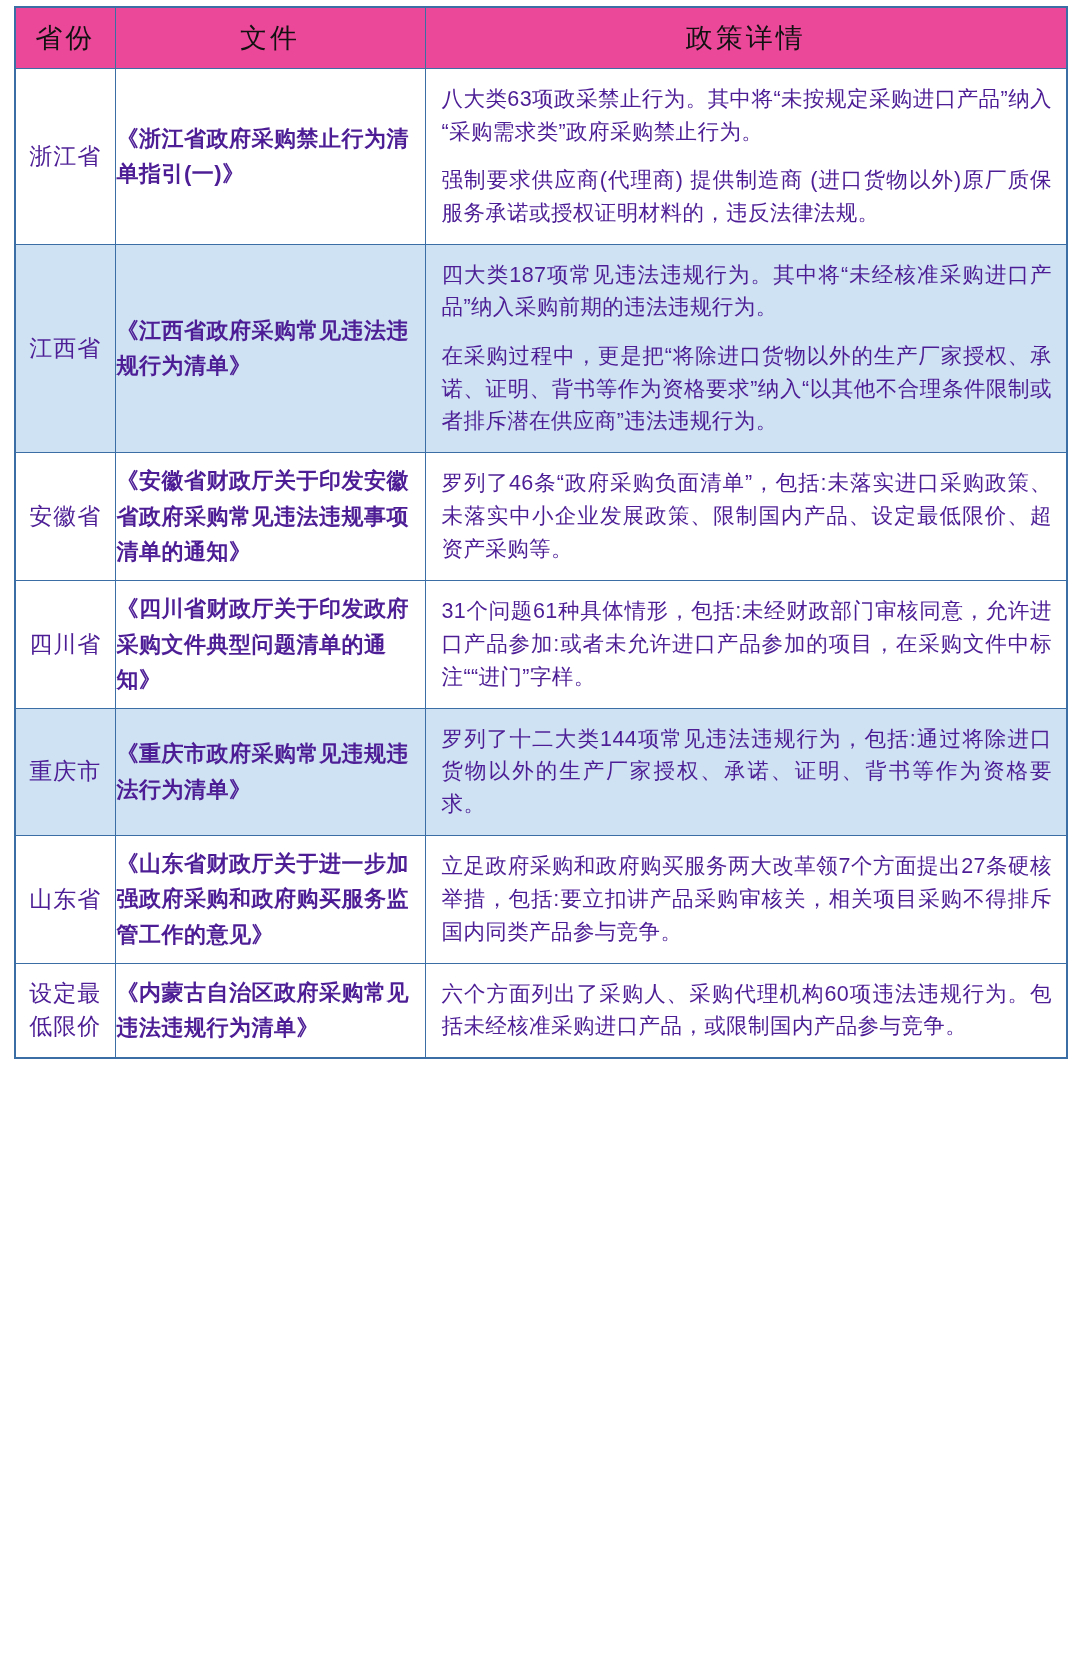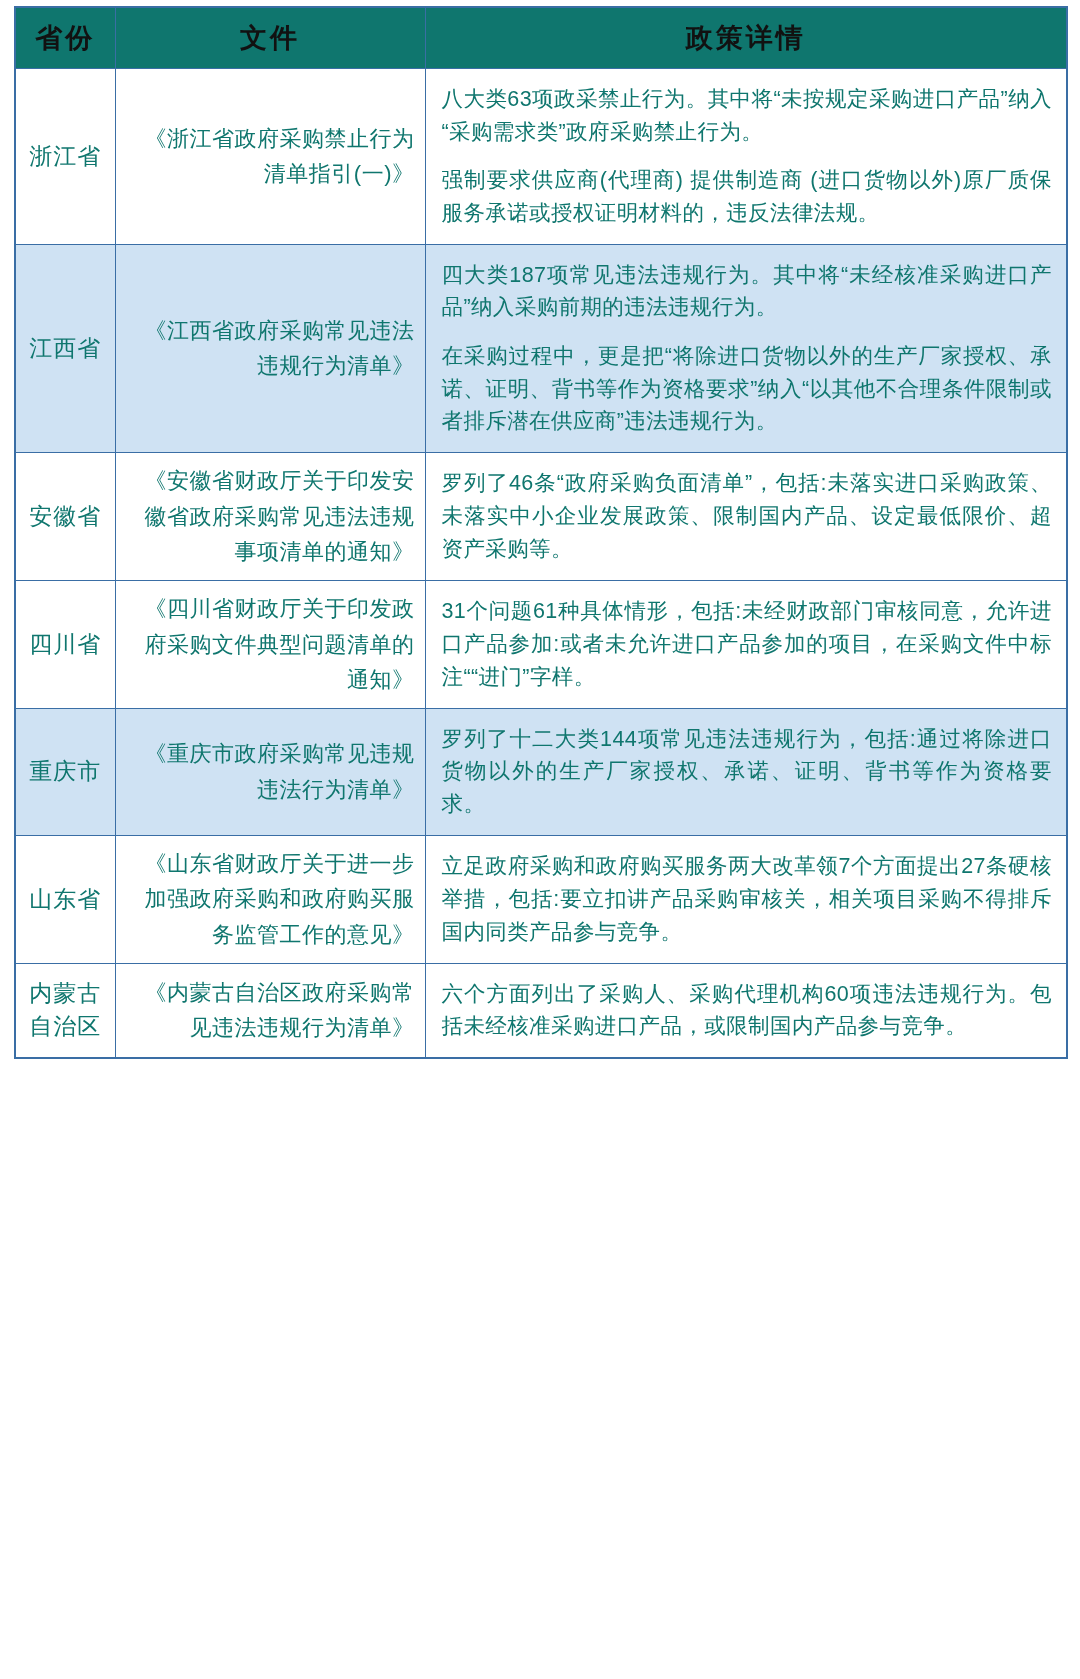--- a/index.html
+++ b/index.html
@@ -27,49 +27,49 @@
   table.policy-table col.c-doc  { width: 310px; }
   table.policy-table col.c-det  { width: 642px; }
 
   table.policy-table th,
   table.policy-table td {
     border: 1.6px solid #3a6ea5;
     vertical-align: middle;
     box-sizing: border-box;
   }
   thead th {
-    background: #0f766e;
+    background: #ec4899;
     font-size: 27px;
-    font-weight: bold;
+    font-weight: normal;
     letter-spacing: 3px;
     text-align: center;
     padding: 12px 4px;
     color: #111;
   }
   tbody td {
     font-size: 21.5px;
     line-height: 1.52;
-    color: #0f766e;
+    color: #4c1d95;
   }
   tbody tr.odd td { background: #ffffff; }
   tbody tr.even td { background: #cfe2f3; }
 
   td.prov {
     text-align: center;
     font-size: 23px;
     font-weight: normal;
     letter-spacing: 1px;
     padding: 8px 2px;
     line-height: 1.45;
   }
   td.doc {
-    text-align: right;
+    text-align: left;
     font-size: 22px;
-    font-weight: normal;
-    padding: 10px 10px;
+    font-weight: bold;
+    padding: 10px 1px;
     line-height: 1.62;
     letter-spacing: 0.5px;
   }
   td.detail {
     text-align: left;
     padding: 14px 14px 14px 16px;
     letter-spacing: 0.4px;
   }
   td.detail p {
     margin: 0 0 16px 0;
@@ -134,21 +134,21 @@
         </td>
       </tr>
       <tr class="odd">
         <td class="prov">山东省</td>
         <td class="doc">《山东省财政厅关于进一步加强政府采购和政府购买服务监管工作的意见》</td>
         <td class="detail">
           <p>立足政府采购和政府购买服务两大改革领7个方面提出27条硬核举措，包括:要立扣讲产品采购审核关，相关项目采购不得排斥国内同类产品参与竞争。</p>
         </td>
       </tr>
       <tr class="odd">
-        <td class="prov">内蒙古自治区</td>
+        <td class="prov">设定最低限价</td>
         <td class="doc">《内蒙古自治区政府采购常见违法违规行为清单》</td>
         <td class="detail">
           <p>六个方面列出了采购人、采购代理机构60项违法违规行为。包括未经核准采购进口产品，或限制国内产品参与竞争。</p>
         </td>
       </tr>
     </tbody>
   </table>
 </div>
 
 </body></html>

